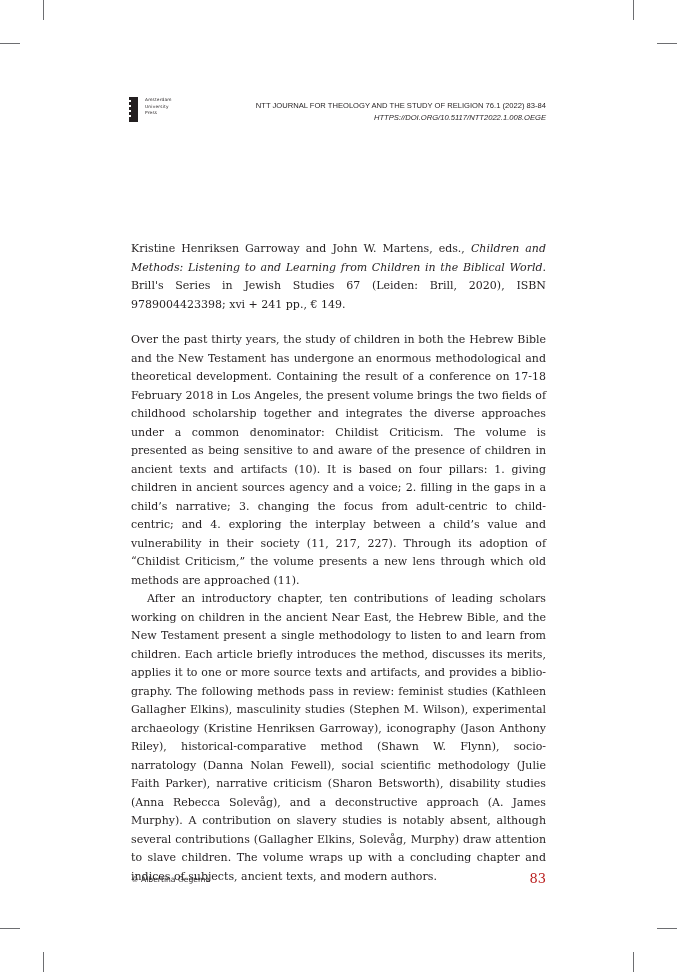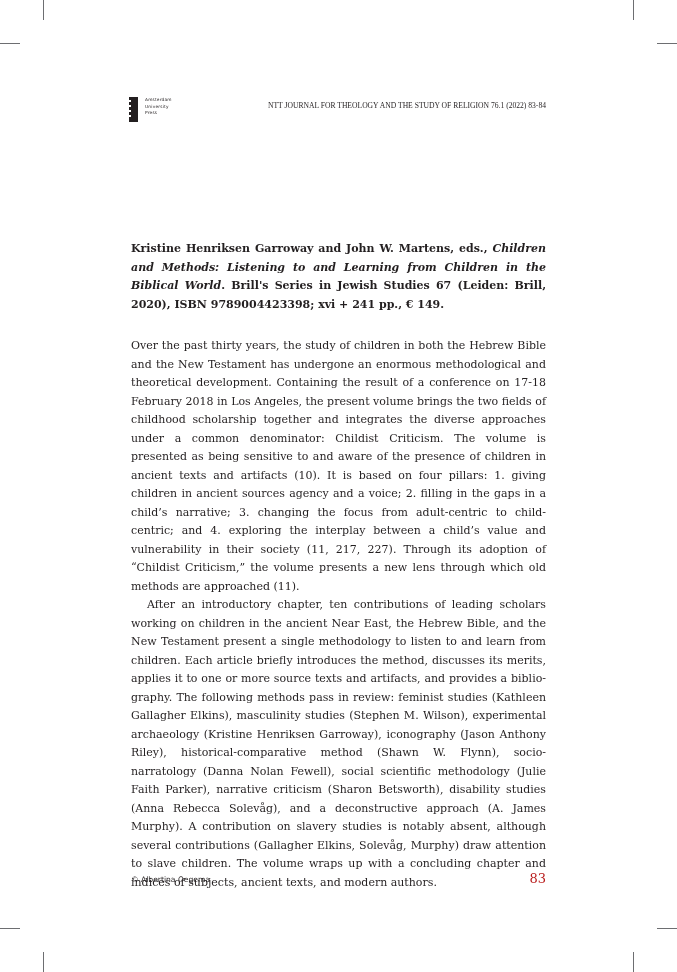--- a/index.html
+++ b/index.html
@@ -7,26 +7,26 @@
   .crop { position: absolute; background: #6d6e71; }
   .crop.v { width: 1px; height: 20px; }
   .crop.h { width: 20px; height: 1px; }
 
   .logo { position: absolute; left: 129px; top: 97px; width: 60px; height: 26px; }
   .logo-bar { position: absolute; left: 0; top: 0; width: 9px; height: 25px; background: #231f20; }
   .logo-notch { position: absolute; left: 0; width: 2px; height: 2px; background: #fff; }
   .logo-text { position: absolute; left: 16px; top: 0; font-family: "DejaVu Sans", sans-serif; font-size: 4.3px; line-height: 6.5px; color: #231f20; letter-spacing: 0.2px; }
   .logo-text div { white-space: nowrap; }
 
-  .running-head { position: absolute; right: 131px; top: 100px; text-align: right; font-family: Liberation Serif, serif; font-size: 7.6px; line-height: 12px; color: #231f20; white-space: nowrap; }
+  .running-head { position: absolute; right: 131px; top: 100px; text-align: right; font-family: Liberation Sans, sans-serif; font-size: 7.6px; line-height: 12px; color: #231f20; white-space: nowrap; }
   .running-head .doi { font-style: italic; }
 
   .content { position: absolute; left: 131px; top: 240px; width: 415px; font-family: "DejaVu Serif", serif; font-size: 11px; line-height: 18.5px; color: #231f20; text-align: justify; hyphens: manual; }
   .content p { margin: 0; }
-  .content .citation { margin-bottom: 23px; font-weight: bold; }
+  .content .citation { margin-bottom: 17px; }
   .content .indent { text-indent: 16px; }
   .content em { font-style: italic; }
 
   .footer-left { position: absolute; left: 131px; top: 875px; font-family: "DejaVu Sans", sans-serif; font-size: 7.6px; color: #231f20; text-align: right; }
   .footer-right { position: absolute; right: 131px; top: 871px; font-family: "DejaVu Serif", serif; font-size: 13px; color: #b91c1c; }
 </style>
 </head>
 <body>
 
 <div class="crop v" style="left:43px; top:0;"></div>
@@ -47,20 +47,21 @@
   </div>
   <div class="logo-text">
     <div>Amsterdam</div>
     <div>University</div>
     <div>Press</div>
   </div>
 </div>
 
 <div class="running-head">
   <div>NTT JOURNAL FOR THEOLOGY AND THE STUDY OF RELIGION 76.1 (2022) 83-84</div>
+  <div class="doi">HTTPS://DOI.ORG/10.5117/NTT2022.1.008.OEGE</div>
 </div>
 
 <div class="content">
   <p class="citation"><span>Kristine Henriksen Garroway and John W. Martens, eds., </span><em>Children and Methods: Listening to and Learning from Children in the Biblical World</em><span>. Brill's Series in Jewish Studies 67 (Leiden: Brill, 2020), ISBN 9789004423398; xvi + 241 pp., € 149.</span></p>
   <p>Over the past thirty years, the study of children in both the Hebrew Bible and the New Testament has undergone an enormous methodological and theoretical development. Containing the result of a conference on 17-18 February 2018 in Los Angeles, the present volume brings the two fields of childhood scholarship together and integrates the diverse approaches under a common denominator: Childist Criticism. The volume is presented as being sensitive to and aware of the presence of children in ancient texts and artifacts (10). It is based on four pillars: 1. giving children in ancient sources agency and a voice; 2. filling in the gaps in a child’s narrative; 3. changing the focus from adult-centric to child-centric; and 4. exploring the interplay between a child’s value and vulnerability in their society (11, 217, 227). Through its adoption of “Childist Criticism,” the volume presents a new lens through which old methods are approached (11).</p>
   <p class="indent">After an introductory chapter, ten contributions of leading scholars working on children in the ancient Near East, the Hebrew Bible, and the New Testament present a single methodology to listen to and learn from children. Each article briefly introduces the method, discusses its merits, applies it to one or more source texts and artifacts, and provides a biblio­graphy. The following methods pass in review: feminist studies (Kathleen Gallagher Elkins), masculinity studies (Stephen M. Wilson), experimental archaeology (Kristine Henriksen Garroway), iconography (Jason Anthony Riley), historical-comparative method (Shawn W. Flynn), socio-narratology (Danna Nolan Fewell), social scientific methodology (Julie Faith Parker), narrative criticism (Sharon Betsworth), disability studies (Anna Rebecca Solevåg), and a deconstructive approach (A. James Murphy). A contribu­tion on slavery studies is notably absent, although several contributions (Gallagher Elkins, Solevåg, Murphy) draw attention to slave children. The volume wraps up with a concluding chapter and indices of subjects, ancient texts, and modern authors.</p>
 </div>
 
 <div class="footer-left">© Albertina Oegema</div>
 <div class="footer-right">83</div>

